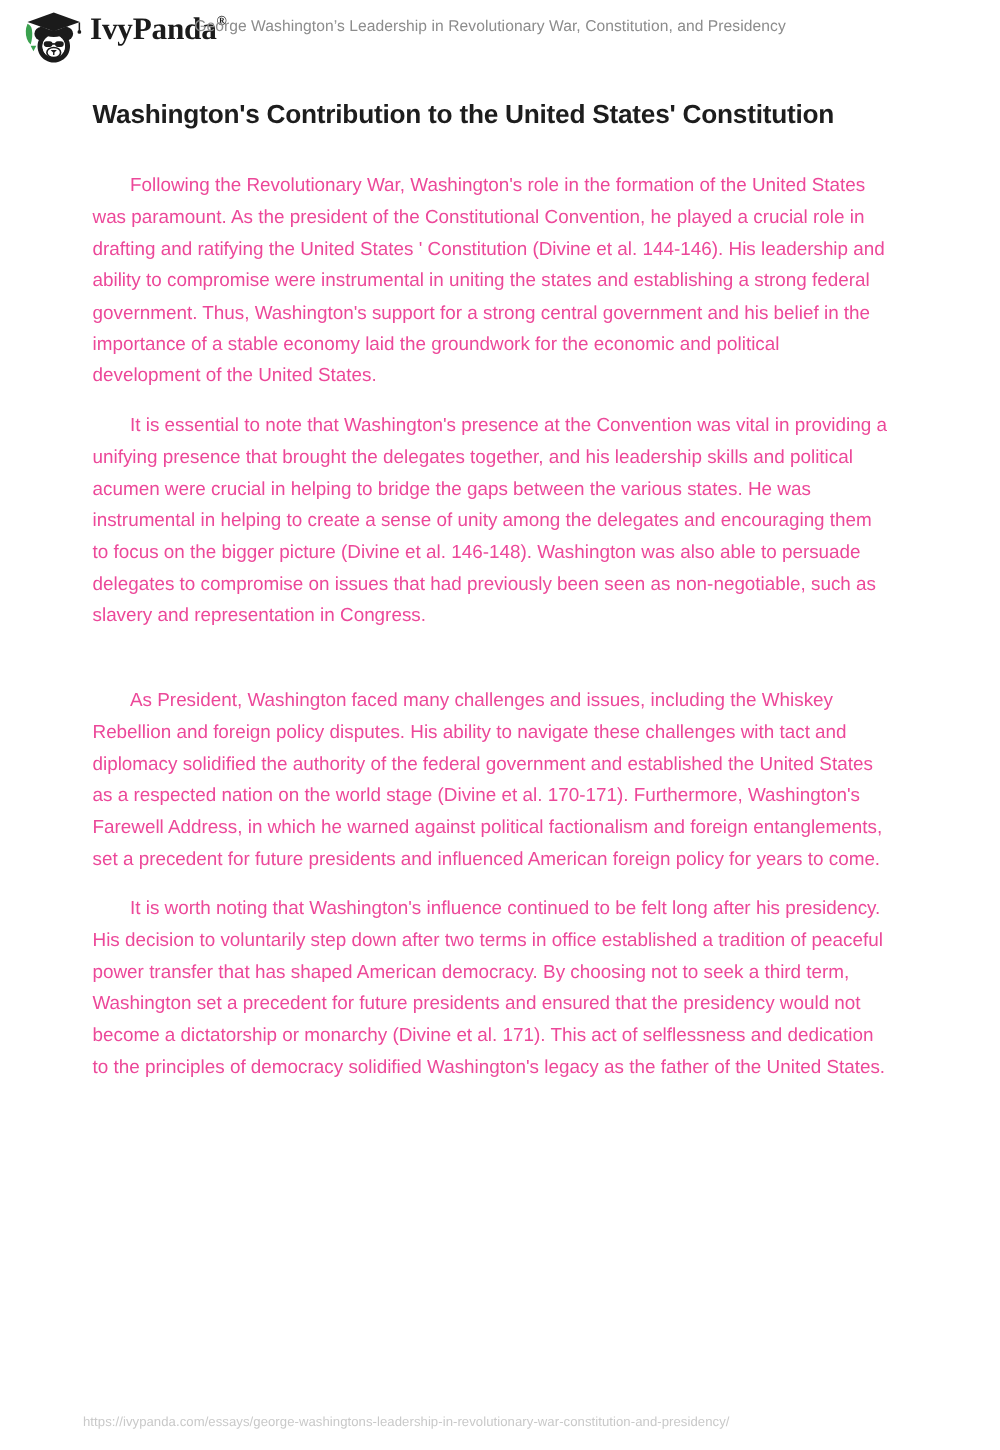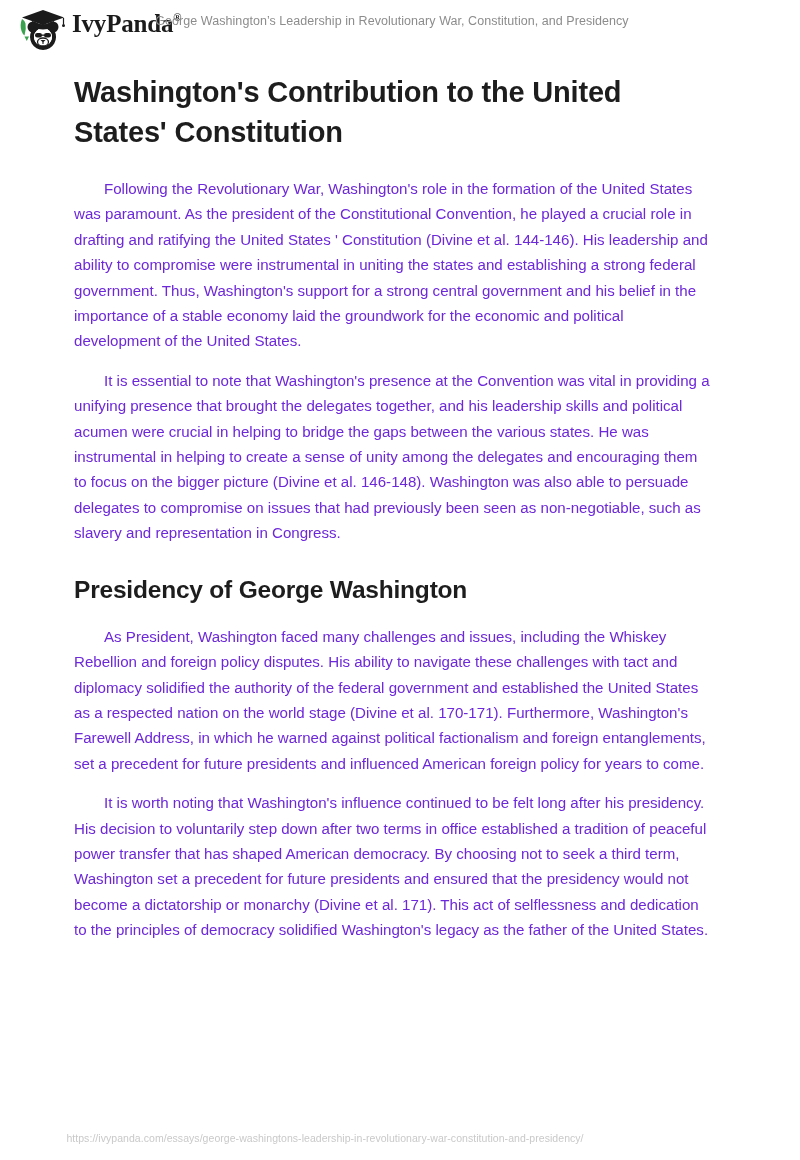--- a/index.html
+++ b/index.html
@@ -80,33 +80,33 @@
   }
   h1.section-title,
   h2.section-title {
     font-family: "Liberation Sans", sans-serif;
     font-weight: 700;
     color: #1d1d1d;
     margin: 0;
     letter-spacing: -0.2px;
   }
   h1.section-title {
-    font-size: 29px;
+    font-size: 21px;
     line-height: 40px;
     padding-top: 4px;
   }
   h2.section-title {
     font-size: 24.5px;
     line-height: 36px;
   }
   .body-para {
     font-family: "Liberation Sans", sans-serif;
     font-size: 15.1px;
     line-height: 25.4px;
-    color: #6d28d9;
+    color: #ec4899;
     margin: 0;
     text-indent: 30px;
     text-align: left;
   }
   .gap-title-first  { height: 24px; }
   .gap-para         { height: 14px; }
   .gap-before-h2    { height: 26px; }
   .gap-after-h2     { height: 16px; }
 
   
@@ -179,21 +179,20 @@
   <div class="gap-title-first"></div>
 
   <p class="body-para">Following the Revolutionary War, Washington's role in the formation of the United States was paramount. As the president of the Constitutional Convention, he played a crucial role in drafting and ratifying the United States ' Constitution (Divine et al. 144-146). His leadership and ability to compromise were instrumental in uniting the states and establishing a strong federal government. Thus, Washington's support for a strong central government and his belief in the importance of a stable economy laid the groundwork for the economic and political development of the United States.</p>
 
   <div class="gap-para"></div>
 
   <p class="body-para">It is essential to note that Washington's presence at the Convention was vital in providing a unifying presence that brought the delegates together, and his leadership skills and political acumen were crucial in helping to bridge the gaps between the various states. He was instrumental in helping to create a sense of unity among the delegates and encouraging them to focus on the bigger picture (Divine et al. 146-148). Washington was also able to persuade delegates to compromise on issues that had previously been seen as non-negotiable, such as slavery and representation in Congress.</p>
 
   <div class="gap-before-h2"></div>
 
-  <h2 class="section-title">Presidency of George Washington</h2>
 
   <div class="gap-after-h2"></div>
 
   <p class="body-para">As President, Washington faced many challenges and issues, including the Whiskey Rebellion and foreign policy disputes. His ability to navigate these challenges with tact and diplomacy solidified the authority of the federal government and established the United States as a respected nation on the world stage (Divine et al. 170-171). Furthermore, Washington's Farewell Address, in which he warned against political factionalism and foreign entanglements, set a precedent for future presidents and influenced American foreign policy for years to come.</p>
 
   <div class="gap-para"></div>
 
   <p class="body-para">It is worth noting that Washington's influence continued to be felt long after his presidency. His decision to voluntarily step down after two terms in office established a tradition of peaceful power transfer that has shaped American democracy. By choosing not to seek a third term, Washington set a precedent for future presidents and ensured that the presidency would not become a dictatorship or monarchy (Divine et al. 171). This act of selflessness and dedication to the principles of democracy solidified Washington's legacy as the father of the United States.</p>
 </main>
 

